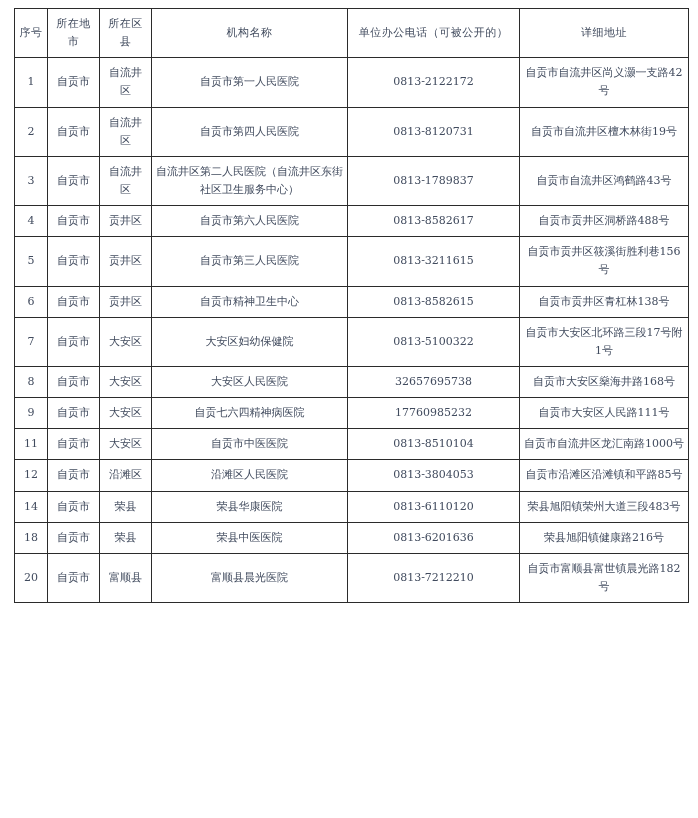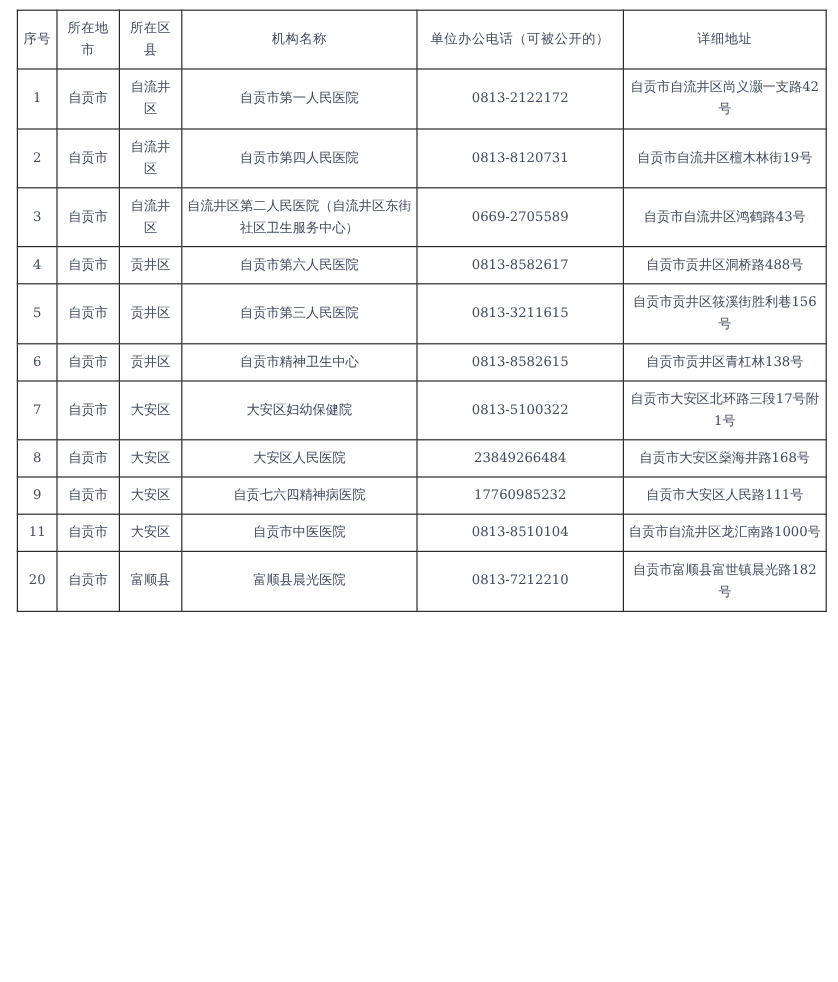--- a/index.html
+++ b/index.html
@@ -81,21 +81,21 @@
           <td>自流井区</td>
           <td>自贡市第四人民医院</td>
           <td class="num">0813-8120731</td>
           <td>自贡市自流井区檀木林街19号</td>
         </tr>
         <tr>
           <td class="num">3</td>
           <td>自贡市</td>
           <td>自流井区</td>
           <td>自流井区第二人民医院（自流井区东街社区卫生服务中心）</td>
-          <td class="num">0669-2705589</td>
+          <td class="num">0813-1789837</td>
           <td>自贡市自流井区鸿鹤路43号</td>
         </tr>
         <tr>
           <td class="num">4</td>
           <td>自贡市</td>
           <td>贡井区</td>
           <td>自贡市第六人民医院</td>
           <td class="num">0813-8582617</td>
           <td>自贡市贡井区洞桥路488号</td>
         </tr>
@@ -121,40 +121,64 @@
           <td>大安区</td>
           <td>大安区妇幼保健院</td>
           <td class="num">0813-5100322</td>
           <td>自贡市大安区北环路三段17号附1号</td>
         </tr>
         <tr>
           <td class="num">8</td>
           <td>自贡市</td>
           <td>大安区</td>
           <td>大安区人民医院</td>
-          <td class="num">23849266484</td>
+          <td class="num">32657695738</td>
           <td>自贡市大安区燊海井路168号</td>
         </tr>
         <tr>
           <td class="num">9</td>
           <td>自贡市</td>
           <td>大安区</td>
           <td>自贡七六四精神病医院</td>
           <td class="num">17760985232</td>
           <td>自贡市大安区人民路111号</td>
         </tr>
         <tr>
           <td class="num">11</td>
           <td>自贡市</td>
           <td>大安区</td>
           <td>自贡市中医医院</td>
           <td class="num">0813-8510104</td>
           <td>自贡市自流井区龙汇南路1000号</td>
         </tr>
         <tr>
+          <td class="num">12</td>
+          <td>自贡市</td>
+          <td>沿滩区</td>
+          <td>沿滩区人民医院</td>
+          <td class="num">0813-3804053</td>
+          <td>自贡市沿滩区沿滩镇和平路85号</td>
+        </tr>
+        <tr>
+          <td class="num">14</td>
+          <td>自贡市</td>
+          <td>荣县</td>
+          <td>荣县华康医院</td>
+          <td class="num">0813-6110120</td>
+          <td>荣县旭阳镇荣州大道三段483号</td>
+        </tr>
+        <tr>
+          <td class="num">18</td>
+          <td>自贡市</td>
+          <td>荣县</td>
+          <td>荣县中医医院</td>
+          <td class="num">0813-6201636</td>
+          <td>荣县旭阳镇健康路216号</td>
+        </tr>
+        <tr>
           <td class="num">20</td>
           <td>自贡市</td>
           <td>富顺县</td>
           <td>富顺县晨光医院</td>
           <td class="num">0813-7212210</td>
           <td>自贡市富顺县富世镇晨光路182号</td>
         </tr>
       </tbody>
   </table>
 </div>

